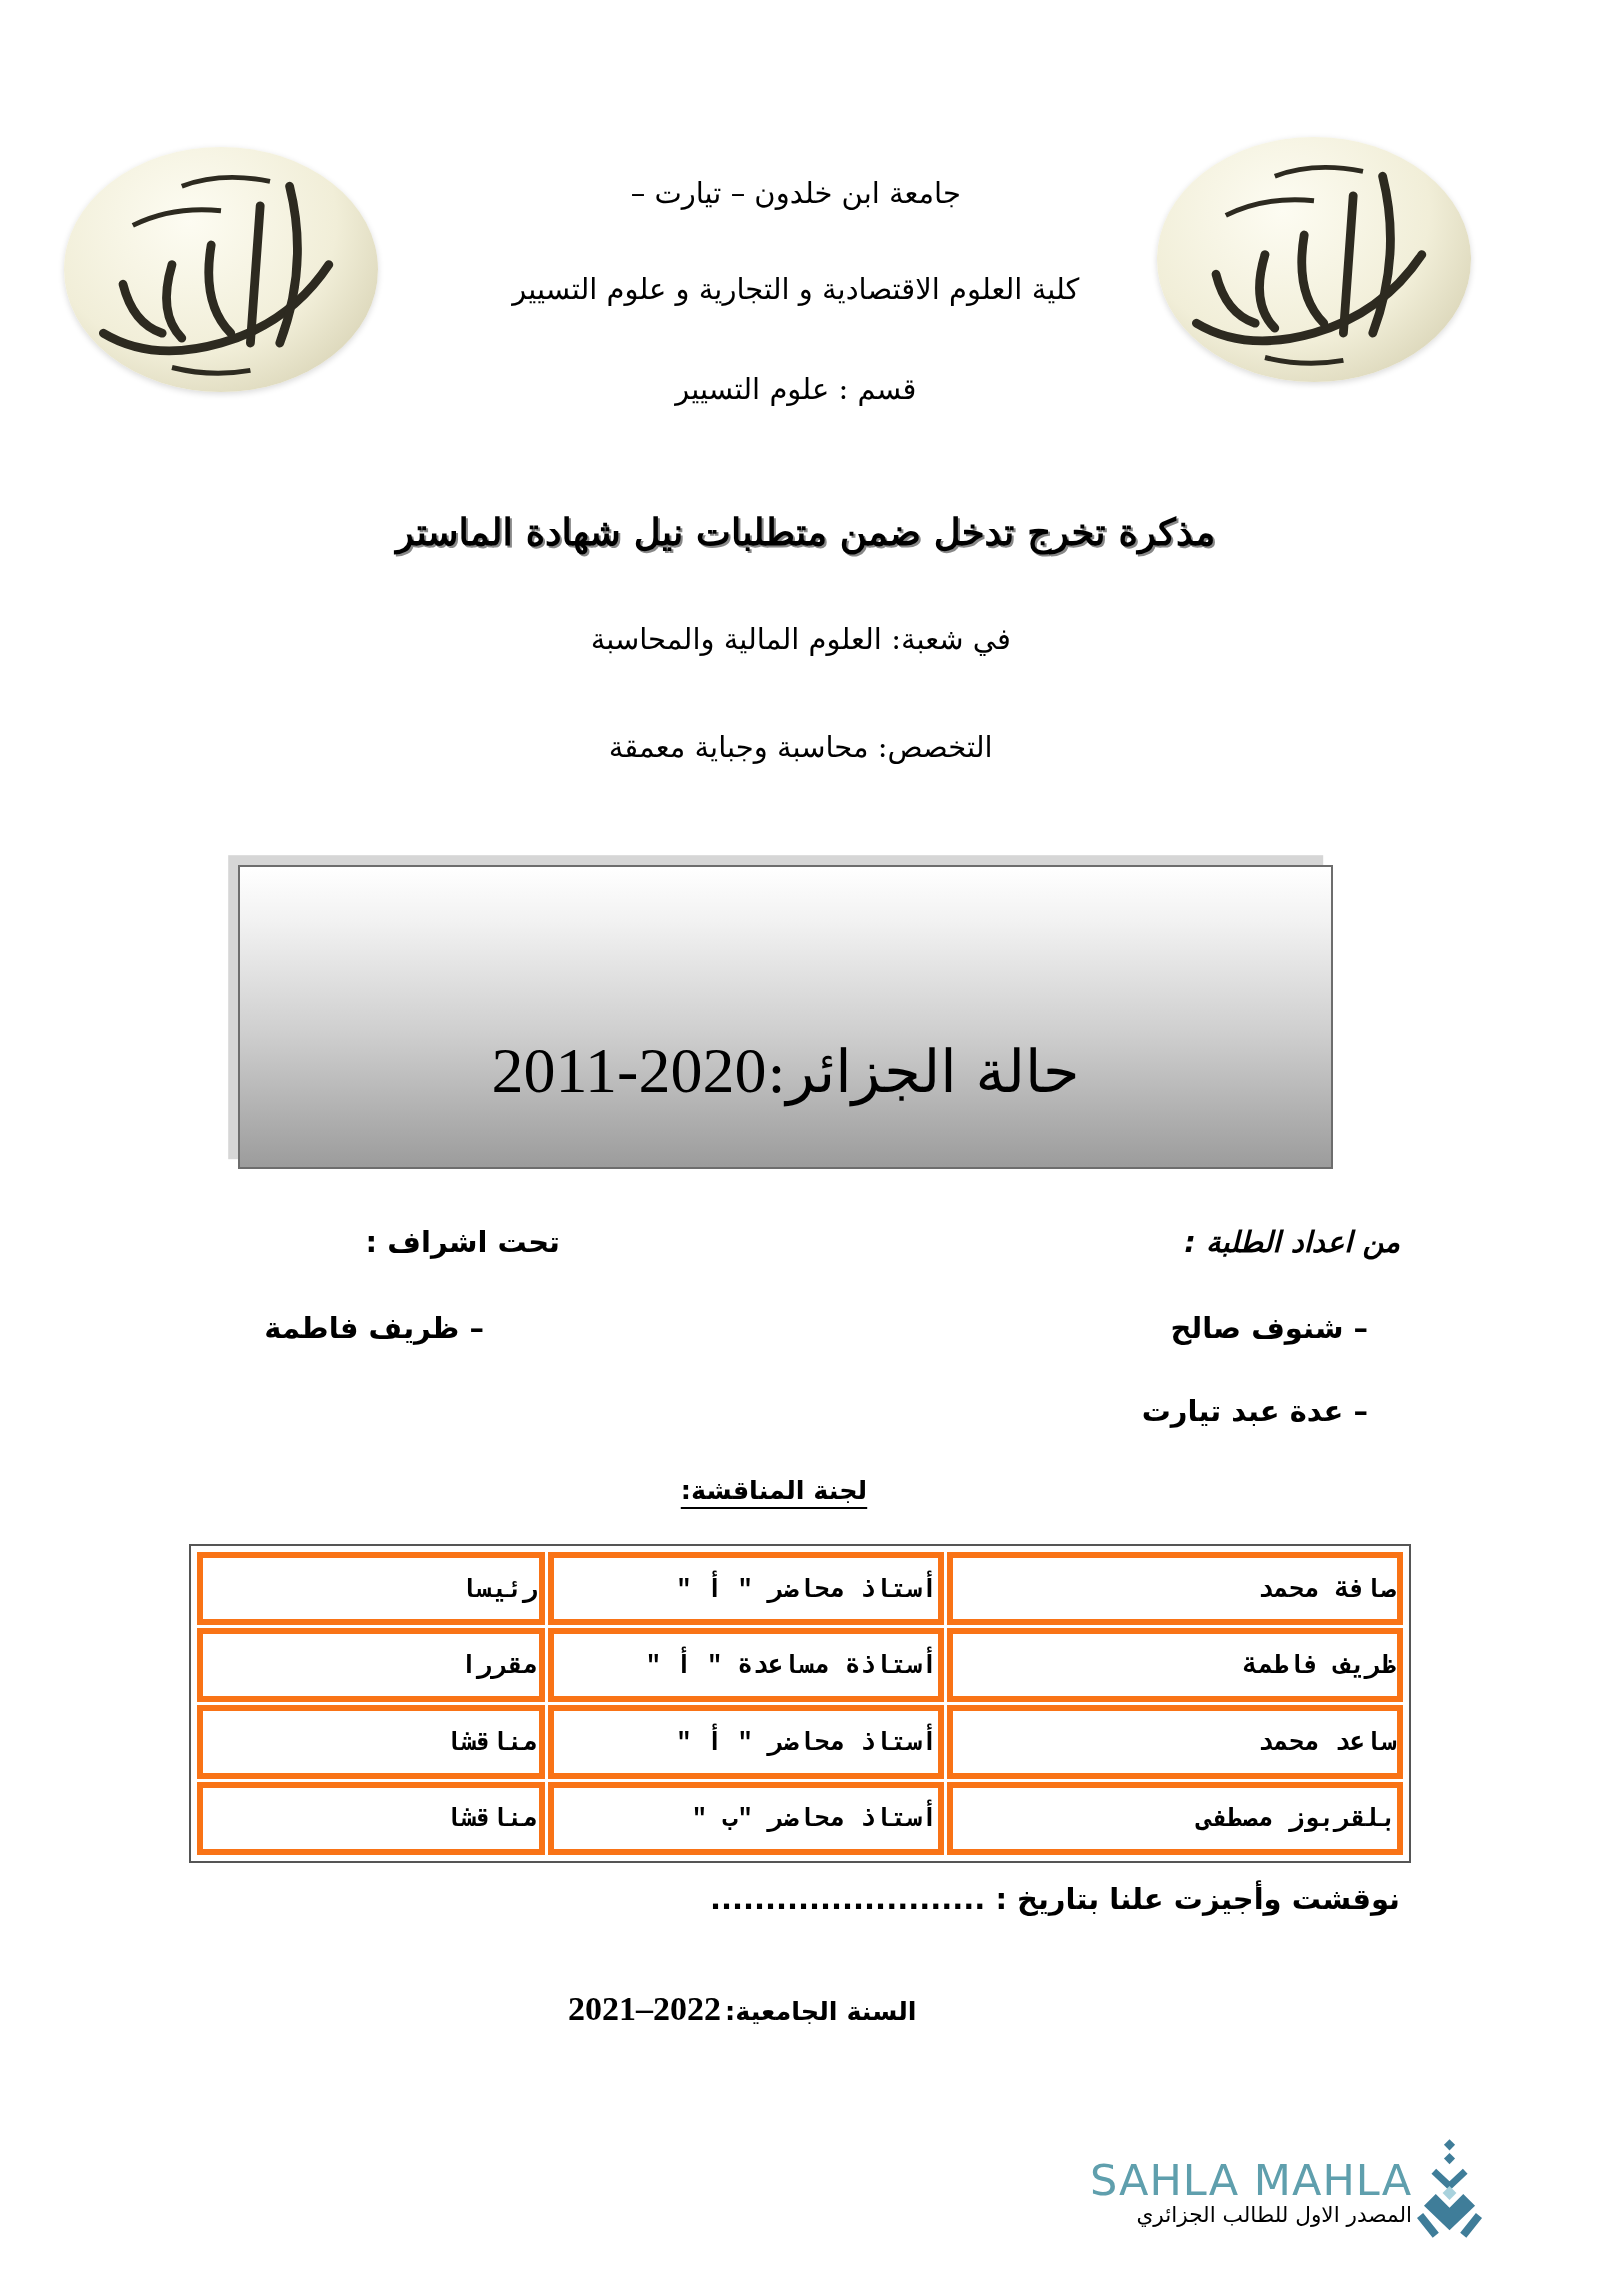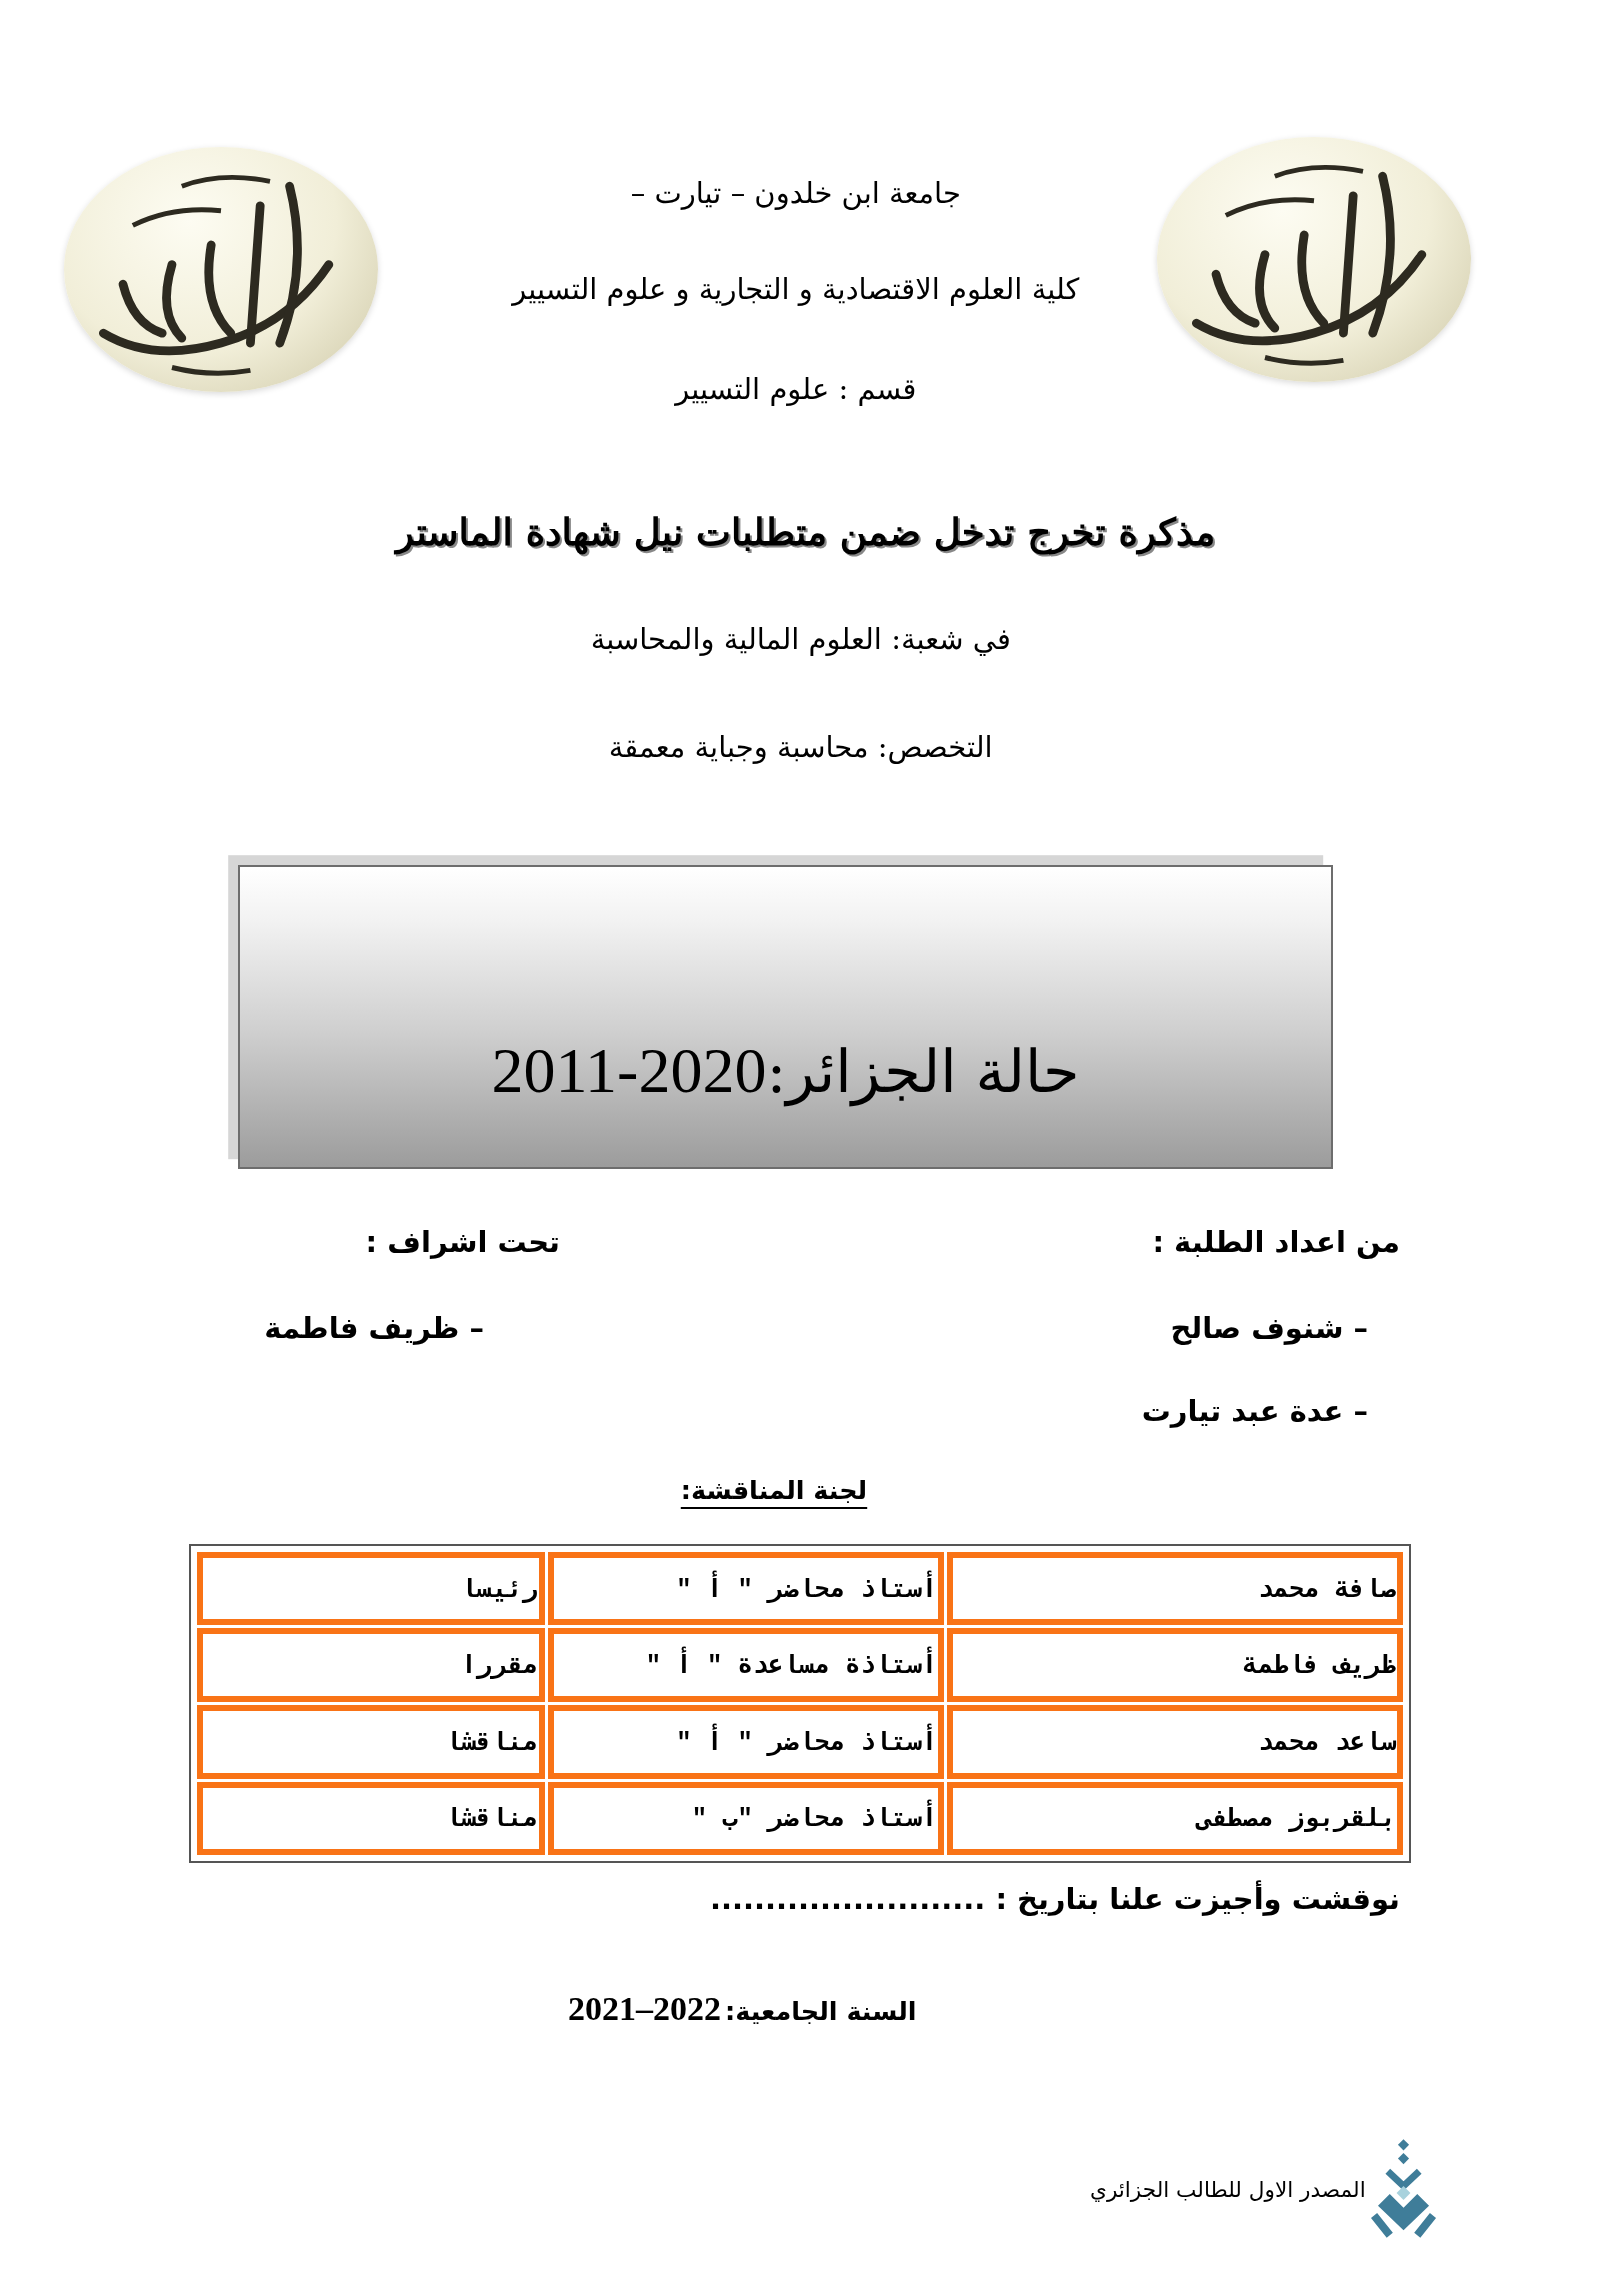--- a/index.html
+++ b/index.html
@@ -89,21 +89,21 @@
 <div class="hdr title-bold" style="top:510px; left:-4.9px;">مذكرة تخرج تدخل ضمن متطلبات نيل شهادة الماستر</div>
 <div class="hdr" style="top:622px; left:-9.8px;">في شعبة: العلوم المالية والمحاسبة</div>
 <div class="hdr" style="top:730px; left:-9.8px;">التخصص: محاسبة وجباية معمقة</div>
 
 <div class="title-box">
   <div class="l2">
     <span>حالة الجزائر:</span><span class="yr" style="direction:ltr; unicode-bidi:embed;">2011-2020</span>
   </div>
 </div>
 
-<div class="abs bold-ar" style="right:221px; top:1225px;">من اعداد الطلبة :</div>
+<div class="abs bold-ar" style="right:221px; top:1225px;font-style:italic;">من اعداد الطلبة :</div>
 <div class="abs bold-ar" style="right:253px; top:1311px;">– شنوف صالح</div>
 <div class="abs bold-ar" style="right:253px; top:1394px;">–  عدة عبد تيارت</div>
 
 <div class="abs bold-ar" style="right:1061px; top:1225px;">تحت اشراف :</div>
 <div class="abs bold-ar" style="right:1137px; top:1311px;">– ظريف فاطمة</div>
 
 <div class="abs bold-ar" style="left:676px; top:1475px; width:196px; text-align:center; font-size:25.5px; text-decoration:underline; text-underline-offset:7.8px;">لجنة المناقشة:</div>
 
 <div class="committee">
   <table>
@@ -135,20 +135,21 @@
 <div class="abs bold-ar" style="right:221px; top:1882px;">نوقشت وأجيزت علنا بتاريخ : .........................</div>
 
 <div class="abs" style="left:568px; top:1990px; direction:rtl; font-family:'Liberation Serif', serif; font-weight:bold;">
   <span style="font-family:'DejaVu Sans', sans-serif; font-size:25.5px;">السنة الجامعية:</span>
   <span style="font-size:34px; direction:ltr; unicode-bidi:embed;">2021–2022</span>
 </div>
 
 <div class="sahla">
   <div style="display:flex; align-items:center;">
     <div>
+      <div class="word">SAHLA MAHLA</div>
       <div class="tag">المصدر الاول للطالب الجزائري</div>
     </div>
     <svg width="69" height="108" viewBox="0 0 70 110" style="margin-left:3.9px;">
       <rect x="30" y="4" width="8" height="8" fill="#3f7d99" transform="rotate(45 34 8)"></rect>
       <rect x="30" y="18" width="8" height="8" fill="#3f7d99" transform="rotate(45 34 22)"></rect>
       <path d="M18 35 L34 50 L50 35" stroke="#3f7d99" stroke-width="7" fill="none"></path>
       <rect x="29" y="52" width="10" height="10" fill="#a8d2dd" transform="rotate(45 34 57)"></rect>
       <path d="M8 70 L34 95 L60 70 L48 58 L34 72 L20 58 Z" fill="#3f7d99"></path>
       <path d="M4 80 L20 100 M64 80 L48 100" stroke="#3f7d99" stroke-width="8"></path>
     </svg>

